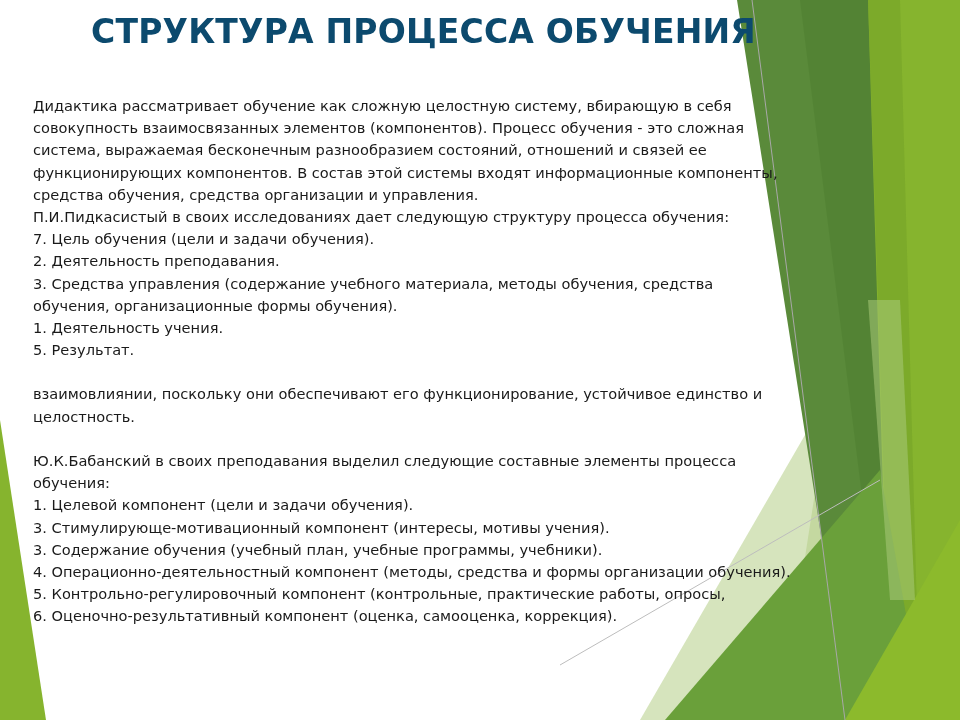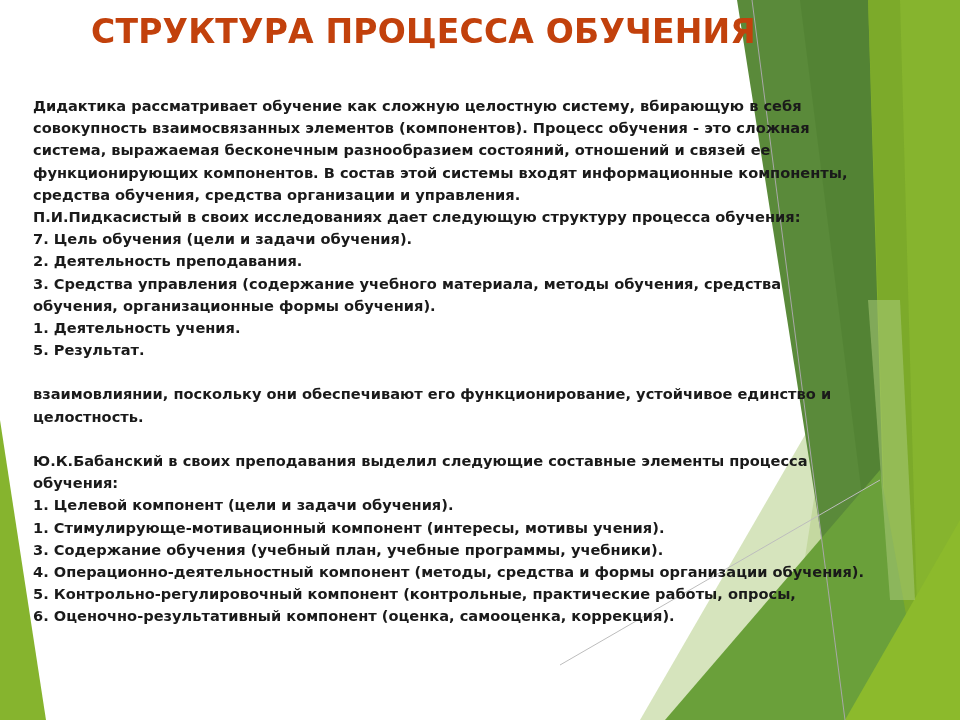--- a/index.html
+++ b/index.html
@@ -29,40 +29,39 @@
     }
     .title {
       position: absolute;
       left: 91px;
       top: 12px;
       margin: 0;
       font-family: "DejaVu Sans", sans-serif;
       font-weight: bold;
       font-size: 33px;
       letter-spacing: 0.2px;
-      color: #c2410c;
+      color: #0c4a6e;
       z-index: 2;
       white-space: nowrap;
     }
     .body-text {
       position: absolute;
       left: 33px;
       top: 95px;
       width: 860px;
       z-index: 2;
       font-family: "DejaVu Sans", sans-serif;
       font-size: 14.6px;
       line-height: 22.2px;
       color: #1a1a1a;
     }
     .body-text .line {
       display: block;
       white-space: nowrap;
       height: 22.2px;
-      font-weight: bold;
     }
     .body-text .gap {
       display: block;
       height: 22.2px;
     }
   </style>
 </head>
 <body>
 
 <div class="slide">
@@ -119,20 +118,20 @@
       <span class="line">взаимовлиянии, поскольку они обеспечивают его функционирование, устойчивое единство и</span>
       <span class="line">целостность.</span>
     </div>
 
     <span class="gap"></span>
 
     <div>
       <span class="line">Ю.К.Бабанский в своих преподавания выделил следующие составные элементы процесса</span>
       <span class="line">обучения:</span>
       <span class="line">1. Целевой компонент (цели и задачи обучения).</span>
-      <span class="line">1. Стимулирующе-мотивационный компонент (интересы, мотивы учения).</span>
+      <span class="line">3. Стимулирующе-мотивационный компонент (интересы, мотивы учения).</span>
       <span class="line">3. Содержание обучения (учебный план, учебные программы, учебники).</span>
       <span class="line">4. Операционно-деятельностный компонент (методы, средства и формы организации обучения).</span>
       <span class="line">5. Контрольно-регулировочный компонент (контрольные, практические работы, опросы,</span>
       <span class="line">6. Оценочно-результативный компонент (оценка, самооценка, коррекция).</span>
     </div>
   </div>
 </div>
 
 </body></html>

